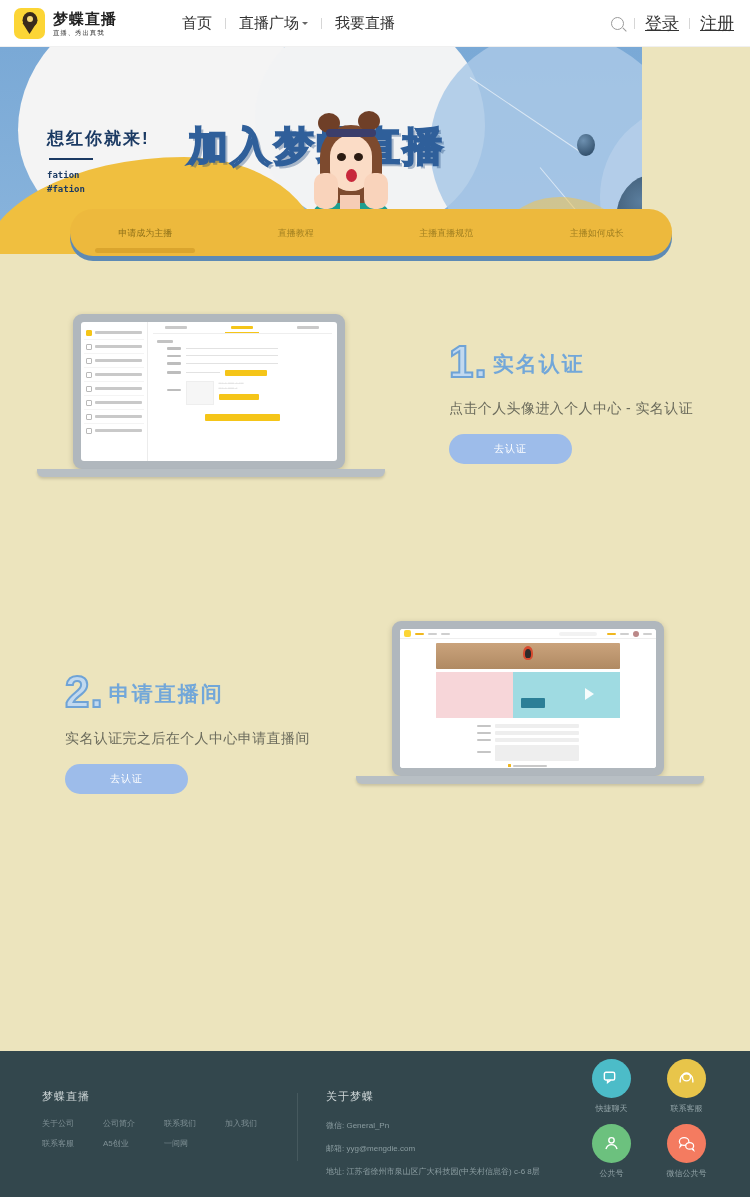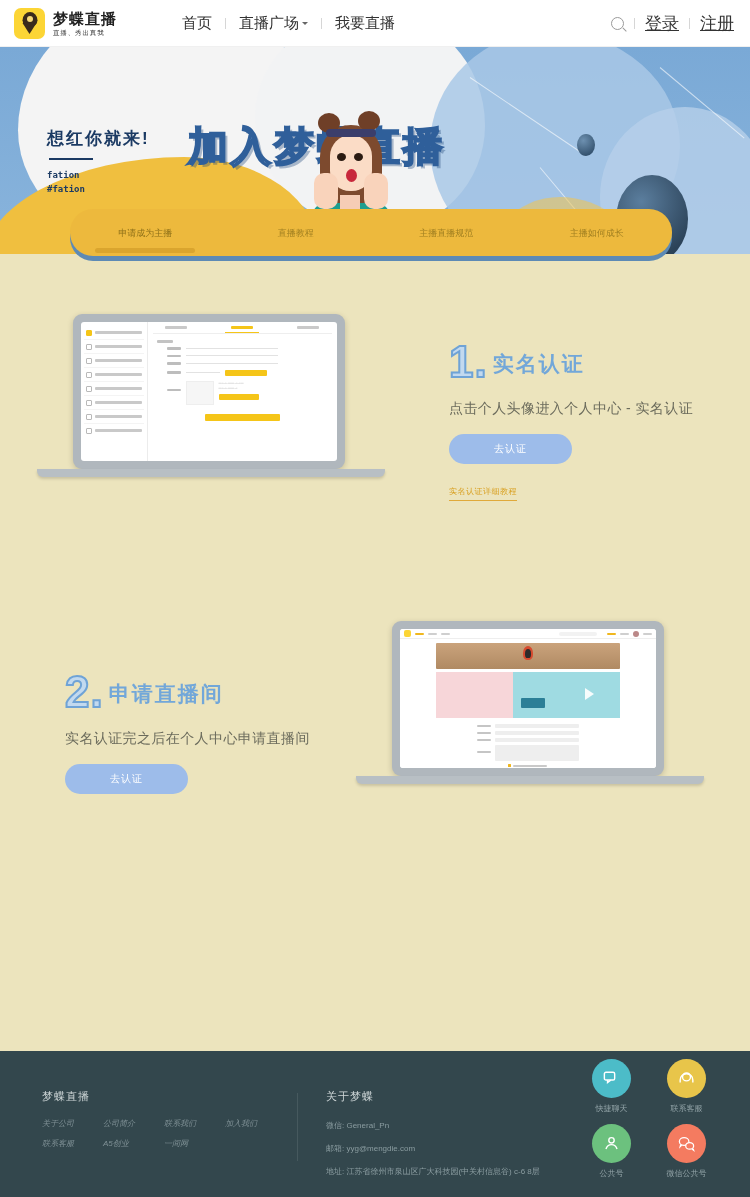--- a/index.html
+++ b/index.html
@@ -48,21 +48,21 @@
   .nav-sep{ width:1px; height:11px; background:#d6d6d6; }
   .caret{ width:0;height:0;border-left:3px solid transparent;border-right:3px solid transparent;border-top:3px solid #666; display:inline-block; }
 
   .header-right{ margin-left:auto; display:flex; align-items:center; margin-right:16px; gap:10px; }
   .search-ico{ width:13px;height:13px;border:1.3px solid #9a9a9a;border-radius:50%;position:relative;display:inline-block;cursor:pointer;}
   .search-ico:after{content:"";position:absolute;right:-4px;bottom:-2px;width:5px;height:1.3px;background:#9a9a9a;transform:rotate(45deg);}
   .auth-link{ font-size:17px; color:#333; cursor:pointer;text-decoration:underline; }
 
   
   .banner{
-    position:relative; width:750px; height:207px; overflow:hidden;
+    position:relative; width:642px; height:207px; overflow:hidden;
     background:linear-gradient(180deg,#7aa9d6 0%,#89b4dc 100%);
   }
   .b-blob-white{
     position:absolute; width:300px;height:260px; background:#f4f4f4; border-radius:50% 50% 48% 52%/52% 55% 45% 48%;
     left:18px; top:-52px;
   }
   .b-blob-white2{
     position:absolute; width:230px;height:220px; background:#f2f3f4; border-radius:52% 48% 45% 55%/48% 52% 48% 52%;
     left:255px; top:-36px;
   }
@@ -241,21 +241,21 @@
   }
 
   
   .footer{
     position:absolute; left:0; top:1051px; width:750px; height:146px;
     background:#33474d; padding:38px 0 0 0;
   }
   .f-inner{ display:flex; position:relative; height:100%; }
   .f-col1{ margin-left:42px; width:255px; }
   .f-h{ font-size:11px; color:#cfd7d8; letter-spacing:1px; }
-  .f-links{ display:flex; flex-wrap:wrap; margin-top:14px;font-style:italic; }
+  .f-links{ display:flex; flex-wrap:wrap; margin-top:14px; }
   .f-link{ font-size:8px; color:#7f9095; width:61px; margin-bottom:9px; cursor:pointer; }
   .f-div{ width:1px; background:#46595e; height:68px; margin-top:4px; }
   .f-col2{ margin-left:28px; }
   .f-row{ font-size:8px; color:#8b9da1; margin-top:12px; }
   .f-row.first{ margin-top:16px; }
   .f-social{ position:absolute; right:36px; top:-30px; width:130px; display:flex; flex-wrap:wrap; gap:0 20px;}
   .f-s{ width:55px; text-align:center; margin-bottom:10px; }
   .f-s-circle{
     width:39px;height:39px;border-radius:50%;margin:0 auto;
     display:flex;align-items:center;justify-content:center; cursor:pointer;
@@ -443,21 +443,20 @@
           </div>
         </div>
       </div>
       <div class="lap-base" style="width:348px;"></div>
     </div>
 
     <div class="step-text" style="left:449px; top:28px;">
       <span class="step-num">1.</span><span class="step-heading">实名认证</span>
       <div class="step-desc">点击个人头像进入个人中心 - 实名认证</div>
       <button class="step-btn">去认证</button>
-      <div><span class="step-link">实名认证详细教程</span></div>
     </div>
   </div>
 
   <div class="step">
     <div class="step-text" style="left:65px; top:28px;">
       <span class="step-num">2.</span><span class="step-heading">申请直播间</span>
       <div class="step-desc">实名认证完之后在个人中心申请直播间</div>
       <button class="step-btn">去认证</button>
     </div>
 

